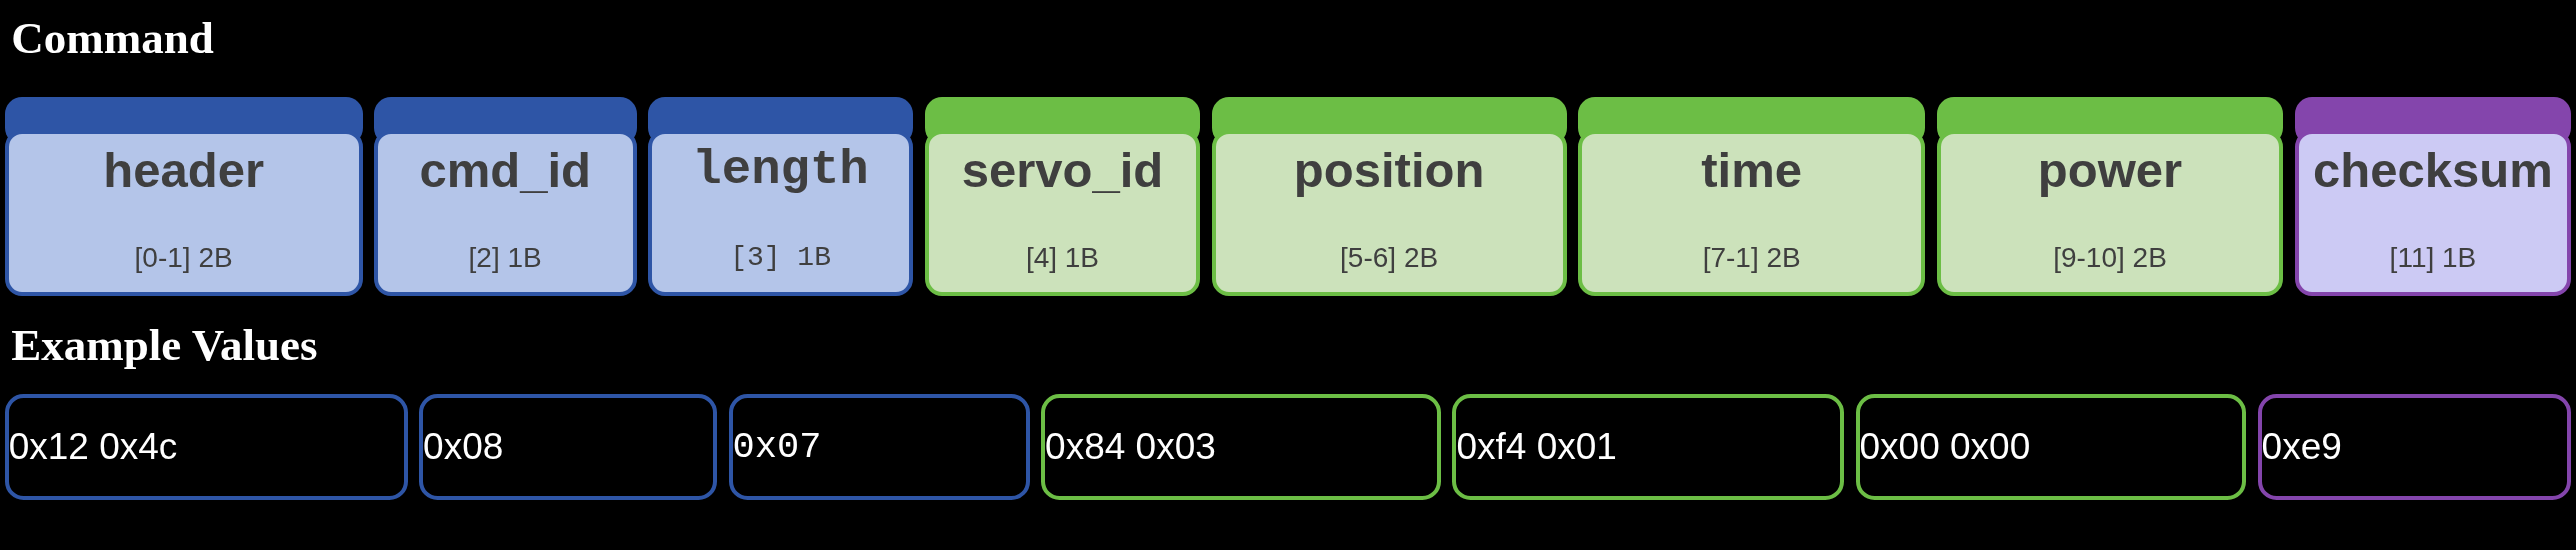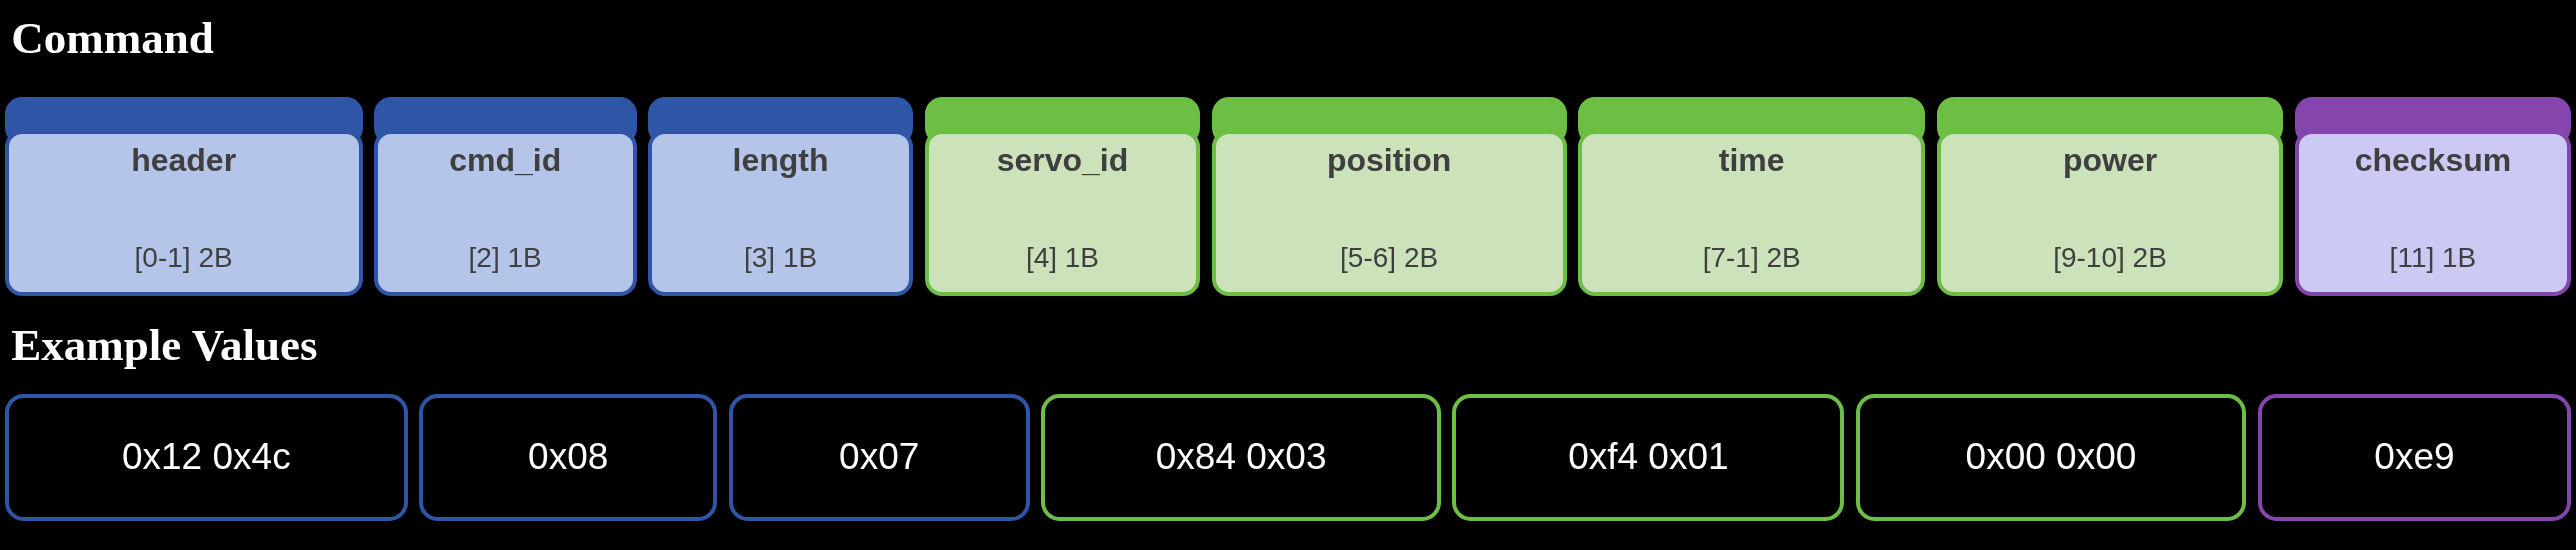--- a/index.html
+++ b/index.html
@@ -33,21 +33,21 @@
   }
   .fields-row{ margin-top:32px; }
   .values-row{ margin-top:22.4px; }
 
   
   .grp-blue  { --dark:var(--blue_dark);   --light:var(--blue_light); }
   .grp-green { --dark:var(--green_dark);  --light:var(--green_light); }
   .grp-purple{ --dark:var(--purple_dark); --light:var(--purple_light); }
 
   
-  .w0{flex:384 0 0;} .w1{flex:282 0 0;} .w2{flex:285 0 0;} .w3{flex:296 0 0;}
+  .w0{flex:384 0 0;} .w1{flex:282 0 0;} .w2{flex:285 0 0;font-family:Liberation Mono, monospace;} .w3{flex:296 0 0;}
   .w4{flex:381 0 0;} .w5{flex:373 0 0;} .w6{flex:372 0 0;} .w7{flex:297 0 0;}
 
   .field{ display:flex; flex-direction:column; }
   .cap{
     height:48px;
     background:var(--dark);
     border-radius:17px;
   }
   .fbody{
     margin-top:-15px;
@@ -56,37 +56,36 @@
     border:4.7px solid var(--dark);
     border-radius:17px;
     display:flex;
     flex-direction:column;
     align-items:center;
     justify-content:space-between;
     padding:7.5px 5.6px 17px;
   }
   .fname{
     color:var(--label_text);
-    font-size:32px;
+    font-size:49px;
     font-weight:bold;
     line-height:1.2;
   }
   .frange{
     color:var(--label_text);
     font-size:28px;
     line-height:1.2;
   }
   .vbox{
-    height:127px;
+    height:106px;
     border:4.7px solid var(--dark);
     border-radius:18.6px;
     background:var(--page_bg);
     display:flex;
     align-items:center;
-    justify-content:center;
   }
   .vtext{
     color:var(--value_text);
     font-size:37px;
     line-height:1.2;
   }
 </style>
 </head>
 <body>
 

